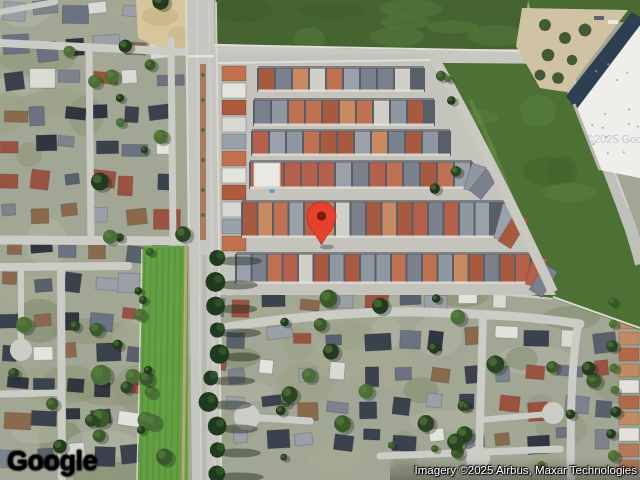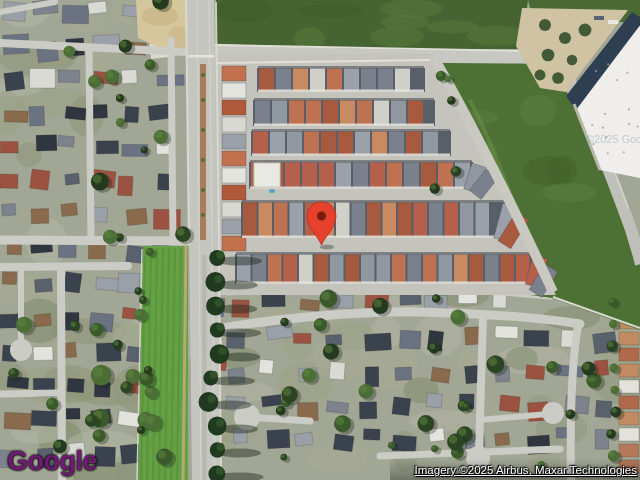--- a/index.html
+++ b/index.html
@@ -4,36 +4,35 @@
 <style>
   html,body{margin:0;padding:0;background:#000;}
   .viewport{
     position:relative;width:640px;height:480px;overflow:hidden;
     font-family:"Liberation Sans",sans-serif;
     background:#a2a795;
   }
   .viewport svg{display:block;position:absolute;top:0;left:0;}
   .google-logo{
     position:absolute;left:7px;bottom:5px;
-    font-size:27px;font-weight:600;letter-spacing:-0.5px;color:#701a75;
+    font-size:27px;font-weight:600;letter-spacing:-0.5px;color:#000000;
     text-shadow:0 1px 2px rgba(0,0,0,.7),1px 0 2px rgba(0,0,0,.55),
                 -1px 0 2px rgba(0,0,0,.55),0 -1px 2px rgba(0,0,0,.5);
     user-select:none;cursor:pointer;line-height:1;
   }
   .attr-scrim{
     position:absolute;right:0;bottom:0;width:250px;height:22px;
     background:linear-gradient(to top,rgba(0,0,0,.30),rgba(0,0,0,0));
     pointer-events:none;
   }
   .imagery-attribution{
     position:absolute;right:3px;bottom:4px;
     font-size:11.5px;color:#fff;white-space:nowrap;
     text-shadow:0 0 2px #000,0 0 3px #000,1px 1px 1px #000,-1px -1px 1px #000;
     user-select:none;
-    text-decoration:underline;
   }
 </style>
 </head>
 <body>
 
 <div class="viewport">
   <svg id="scene" width="640" height="480" viewBox="0 0 640 480">
     <g id="terrain-base">
         <rect x="0" y="0" width="640" height="480" fill="#a2a795"></rect>
         <ellipse cx="92.76586119680007" cy="476.3491060567783" rx="24.512532240018494" ry="21.83564091373032" fill="#a8ac93" opacity="0.55"></ellipse>

